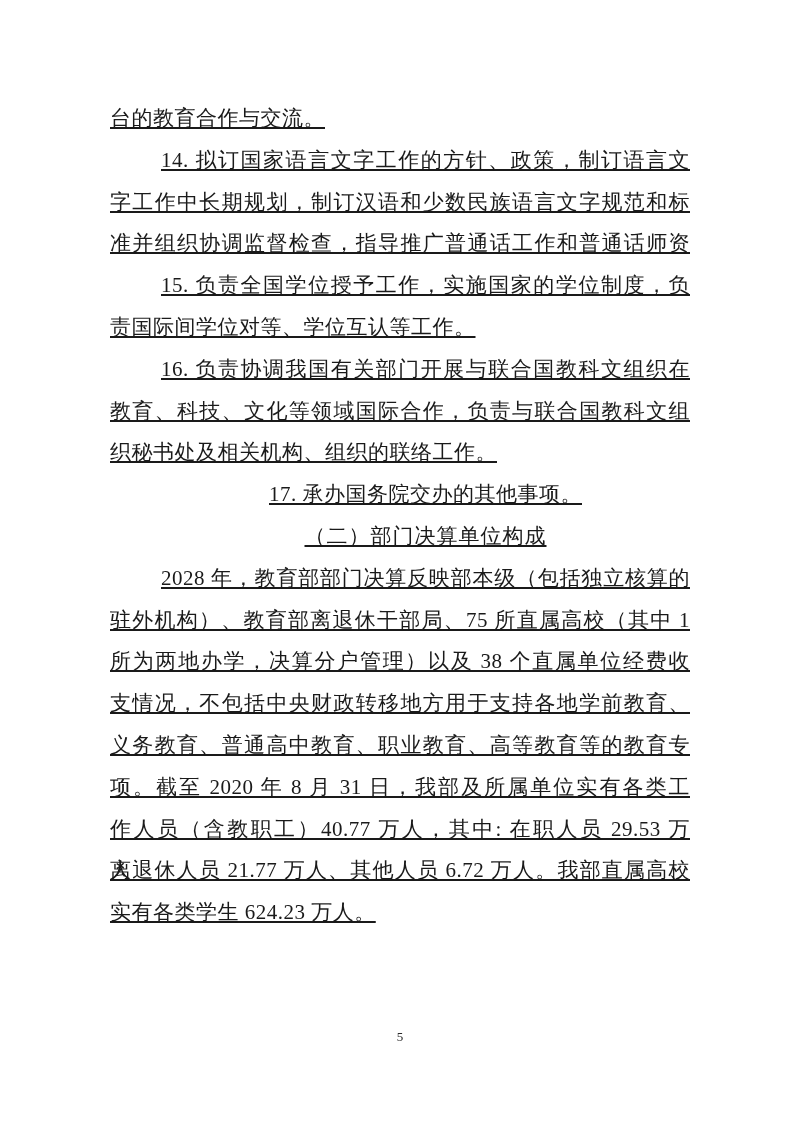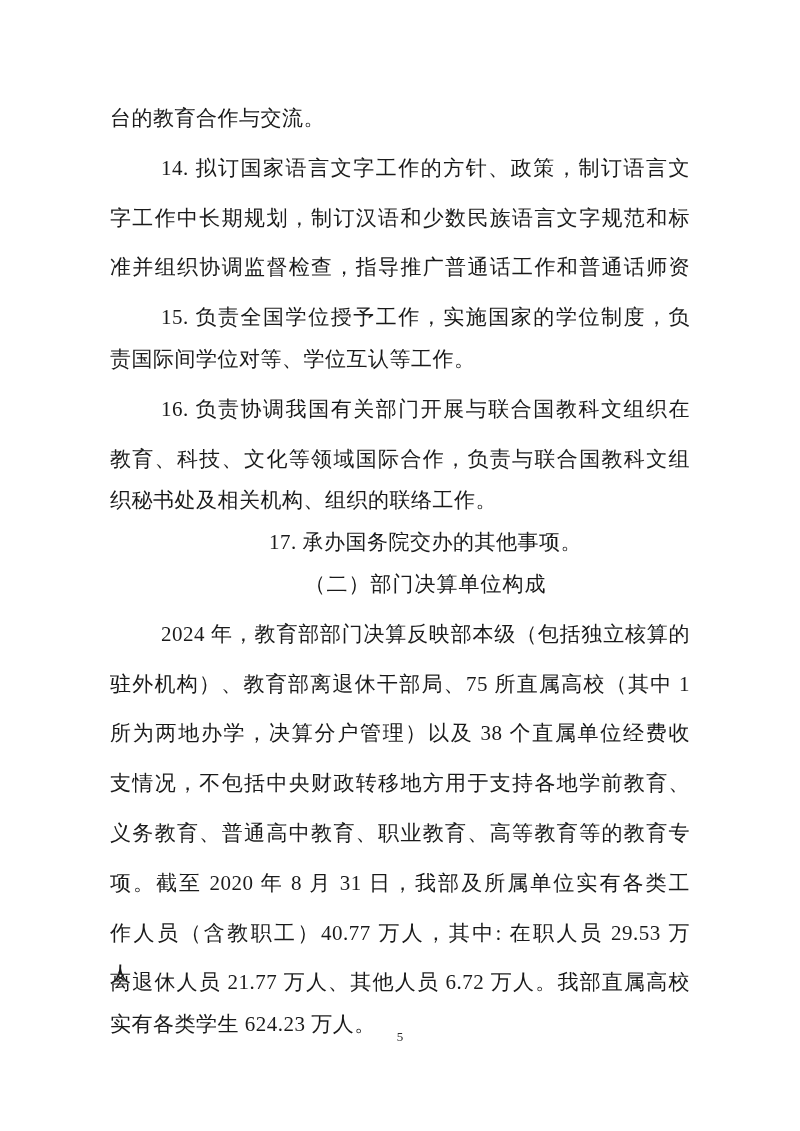--- a/index.html
+++ b/index.html
@@ -22,27 +22,27 @@
     left: 110px;
     width: 580px;
   }
   .line {
     font-size: 21px;
     line-height: 41.8px;
     height: 41.8px;
     white-space: nowrap;
     letter-spacing: 0.5px;
     text-align: left;
+    text-decoration: underline;
   }
   .line.justify {
     white-space: normal;
     text-align: justify;
     text-align-last: justify;
     text-justify: inter-character;
-    margin-top: 8px;
   }
   .line.indent {
     text-indent: 51px;
     text-align: center;
   }
   .line.heading {
     letter-spacing: 1px;
   }
   .page-number {
     position: absolute;
@@ -64,21 +64,21 @@
     <div class="line indent justify">14. 拟订国家语言文字工作的方针、政策，制订语言文</div>
     <div class="line justify">字工作中长期规划，制订汉语和少数民族语言文字规范和标</div>
     <div class="line justify">准并组织协调监督检查，指导推广普通话工作和普通话师资</div>
     <div class="line indent justify">15. 负责全国学位授予工作，实施国家的学位制度，负</div>
     <div class="line">责国际间学位对等、学位互认等工作。</div>
     <div class="line indent justify">16. 负责协调我国有关部门开展与联合国教科文组织在</div>
     <div class="line justify">教育、科技、文化等领域国际合作，负责与联合国教科文组</div>
     <div class="line">织秘书处及相关机构、组织的联络工作。</div>
     <div class="line indent">17. 承办国务院交办的其他事项。</div>
     <div class="line indent heading">（二）部门决算单位构成</div>
-    <div class="line indent justify">2024 年，教育部部门决算反映部本级（包括独立核算的</div>
+    <div class="line indent justify">2028 年，教育部部门决算反映部本级（包括独立核算的</div>
     <div class="line justify">驻外机构）、教育部离退休干部局、75 所直属高校（其中 1</div>
     <div class="line justify">所为两地办学，决算分户管理）以及 38 个直属单位经费收</div>
     <div class="line justify">支情况，不包括中央财政转移地方用于支持各地学前教育、</div>
     <div class="line justify">义务教育、普通高中教育、职业教育、高等教育等的教育专</div>
     <div class="line justify">项。截至 2020 年 8 月 31 日，我部及所属单位实有各类工</div>
     <div class="line justify">作人员（含教职工）40.77 万人，其中: 在职人员 29.53 万人、</div>
     <div class="line justify">离退休人员 21.77 万人、其他人员 6.72 万人。我部直属高校</div>
     <div class="line">实有各类学生 624.23 万人。</div>
   </div>
   <div class="page-number">5</div>

